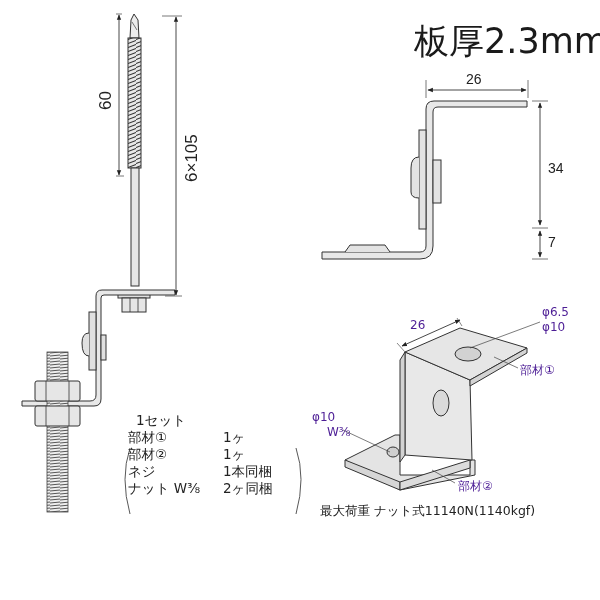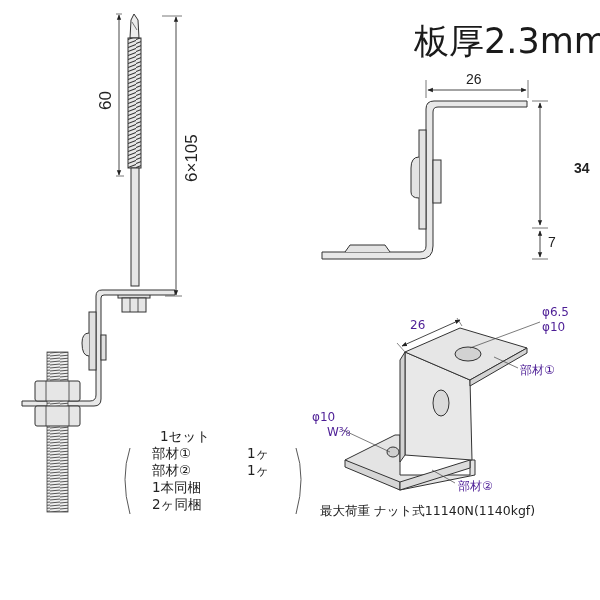--- a/index.html
+++ b/index.html
@@ -2,21 +2,21 @@
 <html><head>
 <meta charset="utf-8">
 <style>
   html, body { margin:0; padding:0; background:#ffffff; }
   body { width:600px; height:600px; position:relative; overflow:hidden;
          font-family:"DejaVu Sans", sans-serif; color:#222; }
   .abs { position:absolute; }
   .title { left:414px; top:18px; font-size:35px; font-family:"DejaVu Sans", sans-serif; color:#1a1a1a; letter-spacing:0px; white-space:nowrap; }
   .dim { font-family:"Liberation Sans", sans-serif; font-size:14px; color:#222; white-space:nowrap; }
   .lbl { font-family:"DejaVu Sans", sans-serif; font-size:12px; color:#4c1d95; white-space:nowrap; }
-  .set-box { left:128px; top:428px; width:180px;margin-left:24px; }
+  .set-box { left:128px; top:412px; width:180px; }
   .set-row { display:flex; font-size:13.5px; line-height:17px; font-family:"DejaVu Sans", sans-serif; color:#222; white-space:nowrap; }
   .set-row .k { width:95px; }
   .set-head { font-size:13.5px; line-height:17px; padding-left:8px; }
   .load { left:320px; top:503px; font-size:12.5px; font-family:"DejaVu Sans", sans-serif; color:#222; white-space:nowrap; }
   svg { position:absolute; left:0; top:0; }
 </style>
 </head>
 <body>
 
 <svg width="600" height="600" viewBox="0 0 600 600">
@@ -118,21 +118,21 @@
   <path d="M130,448 Q120,478 130,514" fill="none" stroke="#444" stroke-width="0.9"></path>
   <path d="M296,448 Q306,478 296,514" fill="none" stroke="#444" stroke-width="0.9"></path>
 </svg>
 
 <div class="abs title">板厚2.3mm</div>
 
 <div class="abs dim" style="left:96px;top:110px;transform:rotate(-90deg);transform-origin:left top;font-size:17px;">60</div>
 <div class="abs dim" style="left:182px;top:182px;transform:rotate(-90deg);transform-origin:left top;font-size:17px;">6×105</div>
 
 <div class="abs dim" style="left:466px;top:71px;">26</div>
-<div class="abs dim" style="left:574px;top:160px;font-weight:bold;">34</div>
+<div class="abs dim" style="left:548px;top:160px;">34</div>
 <div class="abs dim" style="left:548px;top:234px;">7</div>
 
 <div class="abs lbl" style="left:410px;top:318px;">26</div>
 <div class="abs lbl" style="left:542px;top:305px;">φ6.5</div>
 <div class="abs lbl" style="left:542px;top:320px;">φ10</div>
 <div class="abs lbl" style="left:520px;top:362px;">部材①</div>
 <div class="abs lbl" style="left:312px;top:410px;">φ10</div>
 <div class="abs lbl" style="left:327px;top:425px;">W⅜</div>
 <div class="abs lbl" style="left:458px;top:478px;">部材②</div>
 
@@ -140,20 +140,22 @@
   <div class="set-head">1セット</div>
   <div class="set-row">
       <span class="k">部材①</span>
       <span>1ヶ</span>
     </div>
   <div class="set-row">
       <span class="k">部材②</span>
       <span>1ヶ</span>
     </div>
   <div class="set-row">
+      <span class="k">ネジ</span>
       <span>1本同梱</span>
     </div>
   <div class="set-row">
+      <span class="k">ナット W⅜</span>
       <span>2ヶ同梱</span>
     </div>
 </div>
 
 <div class="abs load">最大荷重  ナット式11140N(1140kgf)</div>
 
 </body></html>

